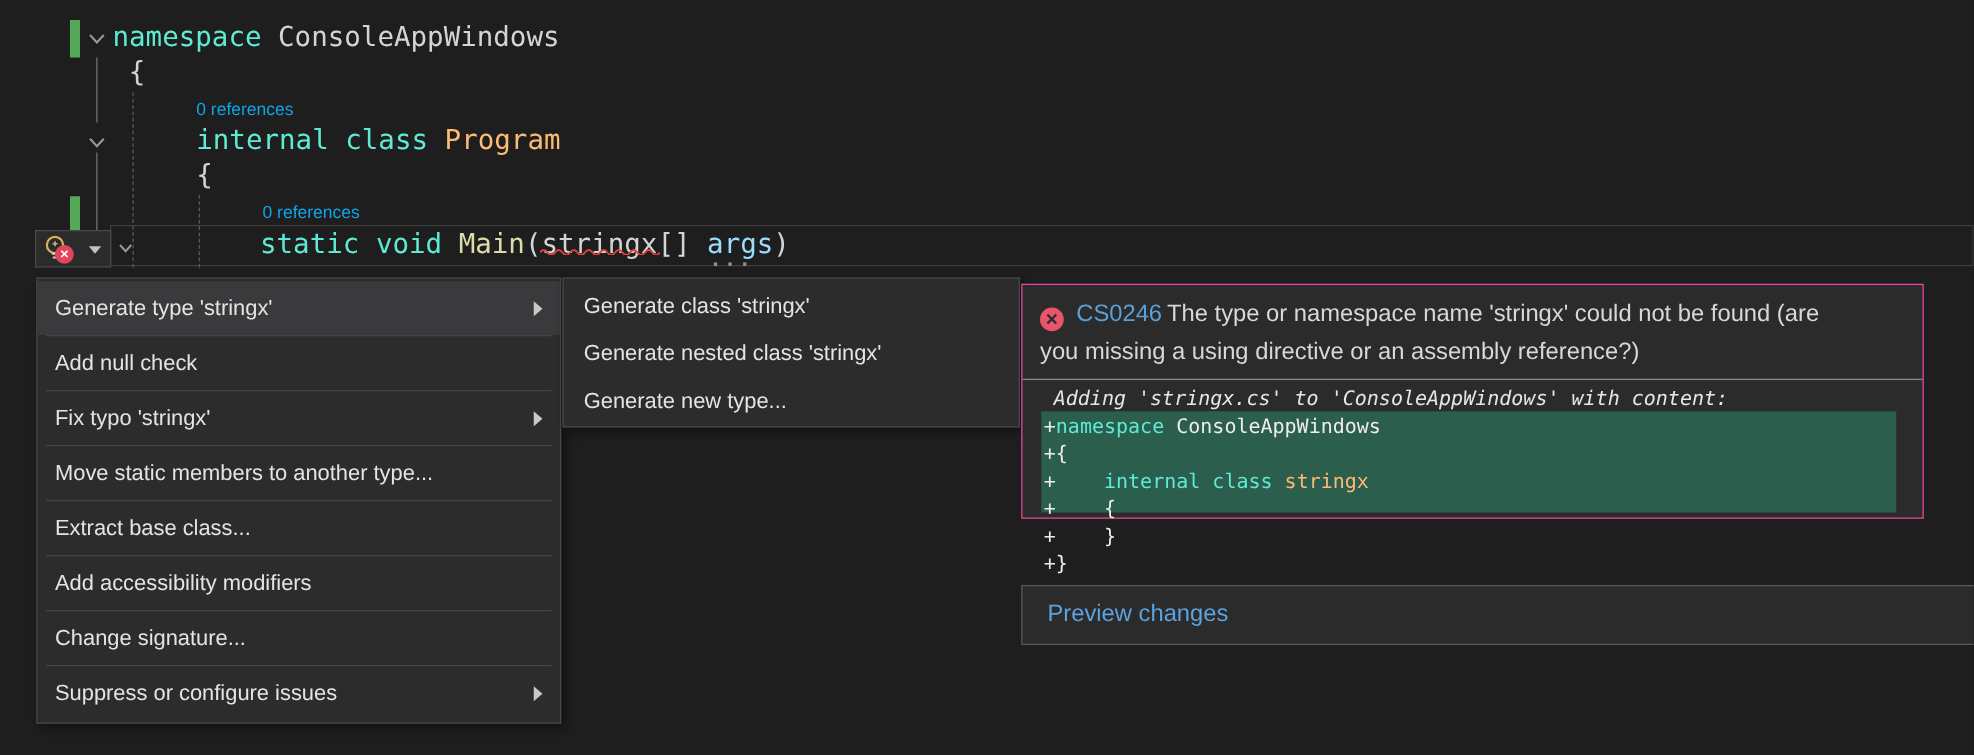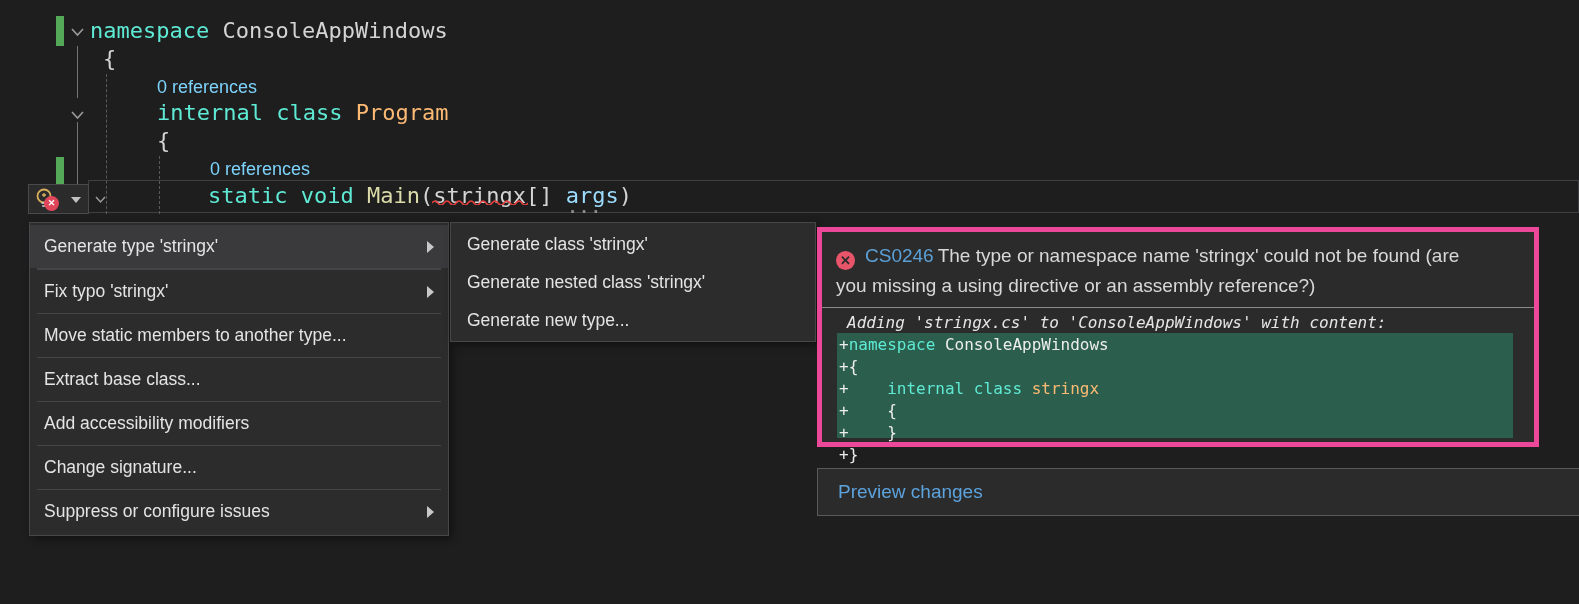--- a/index.html
+++ b/index.html
@@ -9,21 +9,21 @@
   .mono{font-family:"DejaVu Sans Mono",monospace;font-style:italic;}
 
   
   .code-line{position:absolute;font-family:"DejaVu Sans Mono",monospace;font-size:22px;
              line-height:28px;white-space:pre;color:#D4D4D4;}
   .kw{color:#5eead4;}
   .typ{color:#fdba74;}
   .mth{color:#DCDCAA;}
   .prm{color:#9CDCFE;}
   .pln{color:#D4D4D4;}
-  .codelens{position:absolute;font-size:18px;color:#7dd3fc;line-height:18px;}
+  .codelens{position:absolute;font-size:14px;color:#0ea5e9;line-height:18px;}
   .changebar{position:absolute;width:8px;background:#53A957;}
   .guide-dash{position:absolute;width:0;border-left:1px dashed #5A5A5A;}
   .guide-solid{position:absolute;width:1px;background:#757575;}
   .fold-chev{position:absolute;color:#9B9B9B;}
   .cur-line{position:absolute;left:88px;top:180px;right:0;height:33px;
             border:1px solid #3F3F42;box-sizing:border-box;}
   .err-squiggle{position:absolute;left:-1px;bottom:-4px;}
   .sugg-dots{position:absolute;left:2px;top:20px;color:#8F8F8F;font-size:16px;
              letter-spacing:2px;font-weight:bold;line-height:10px;}
 
@@ -49,22 +49,22 @@
   .sub-item{height:38px;display:flex;align-items:center;padding:0 16px;
             color:#E4E4E4;font-size:17.5px;position:relative;}
   .sub-item.sel{background:#3A3A3D;height:42px;}
   .expand-btn{position:absolute;right:1px;top:2px;width:35px;height:35px;
               border:2px solid #6C5EC8;background:#2F2F30;box-sizing:border-box;
               display:flex;align-items:center;justify-content:center;}
   .expand-btn .tri{width:0;height:0;border-top:6px solid transparent;
                    border-bottom:6px solid transparent;border-left:7px solid #C8C8C8;}
 
   
-  .tooltip{position:absolute;left:817px;top:227px;width:722px;height:220px;
-           background:#2B2B2C;border:5px solid #ec4899;box-sizing:border-box;}
+  .tooltip{position:absolute;left:817px;top:227px;width:722px;height:188px;
+           background:#2B2B2C;border:1px solid #ec4899;box-sizing:border-box;}
   .tt-header{position:absolute;left:0;top:0;right:0;height:74px;padding:9px 14px;
              box-sizing:border-box;font-size:19px;line-height:30px;color:#D8D8D8;}
   .tt-text{max-width:645px;}
   .err-icon{display:inline-flex;width:19px;height:19px;border-radius:50%;background:#E8556A;
             color:#2B2B2C;font-size:13px;font-weight:bold;align-items:center;
             justify-content:center;vertical-align:-3px;margin-right:10px;line-height:1;}
   .err-code{color:#5BA0D6;margin-right:4px;}
   .tt-sep{position:absolute;left:0;top:75px;right:0;height:1px;background:#8A8A8A;}
   .tt-adding{position:absolute;left:25px;top:81px;font-size:16px;line-height:20px;
              color:#E6E6E6;white-space:pre;}
@@ -139,20 +139,23 @@
     <span class="badge">✕</span>
     <span class="dd-tri"></span>
   </div>
 
   <div class="menu" style="left:29px;top:222px;width:420px;">
     <div class="menu-item sel">
       <span>Generate type 'stringx'</span>
       <span class="sub-arrow"></span>
     </div>
     <div class="menu-sep"></div>
+    <div class="menu-item">
+      <span>Add null check</span>
+    </div>
     <div class="menu-sep"></div>
     <div class="menu-item">
       <span>Fix typo 'stringx'</span>
       <span class="sub-arrow"></span>
     </div>
     <div class="menu-sep"></div>
     <div class="menu-item">
       <span>Move static members to another type...</span>
     </div>
     <div class="menu-sep"></div>

